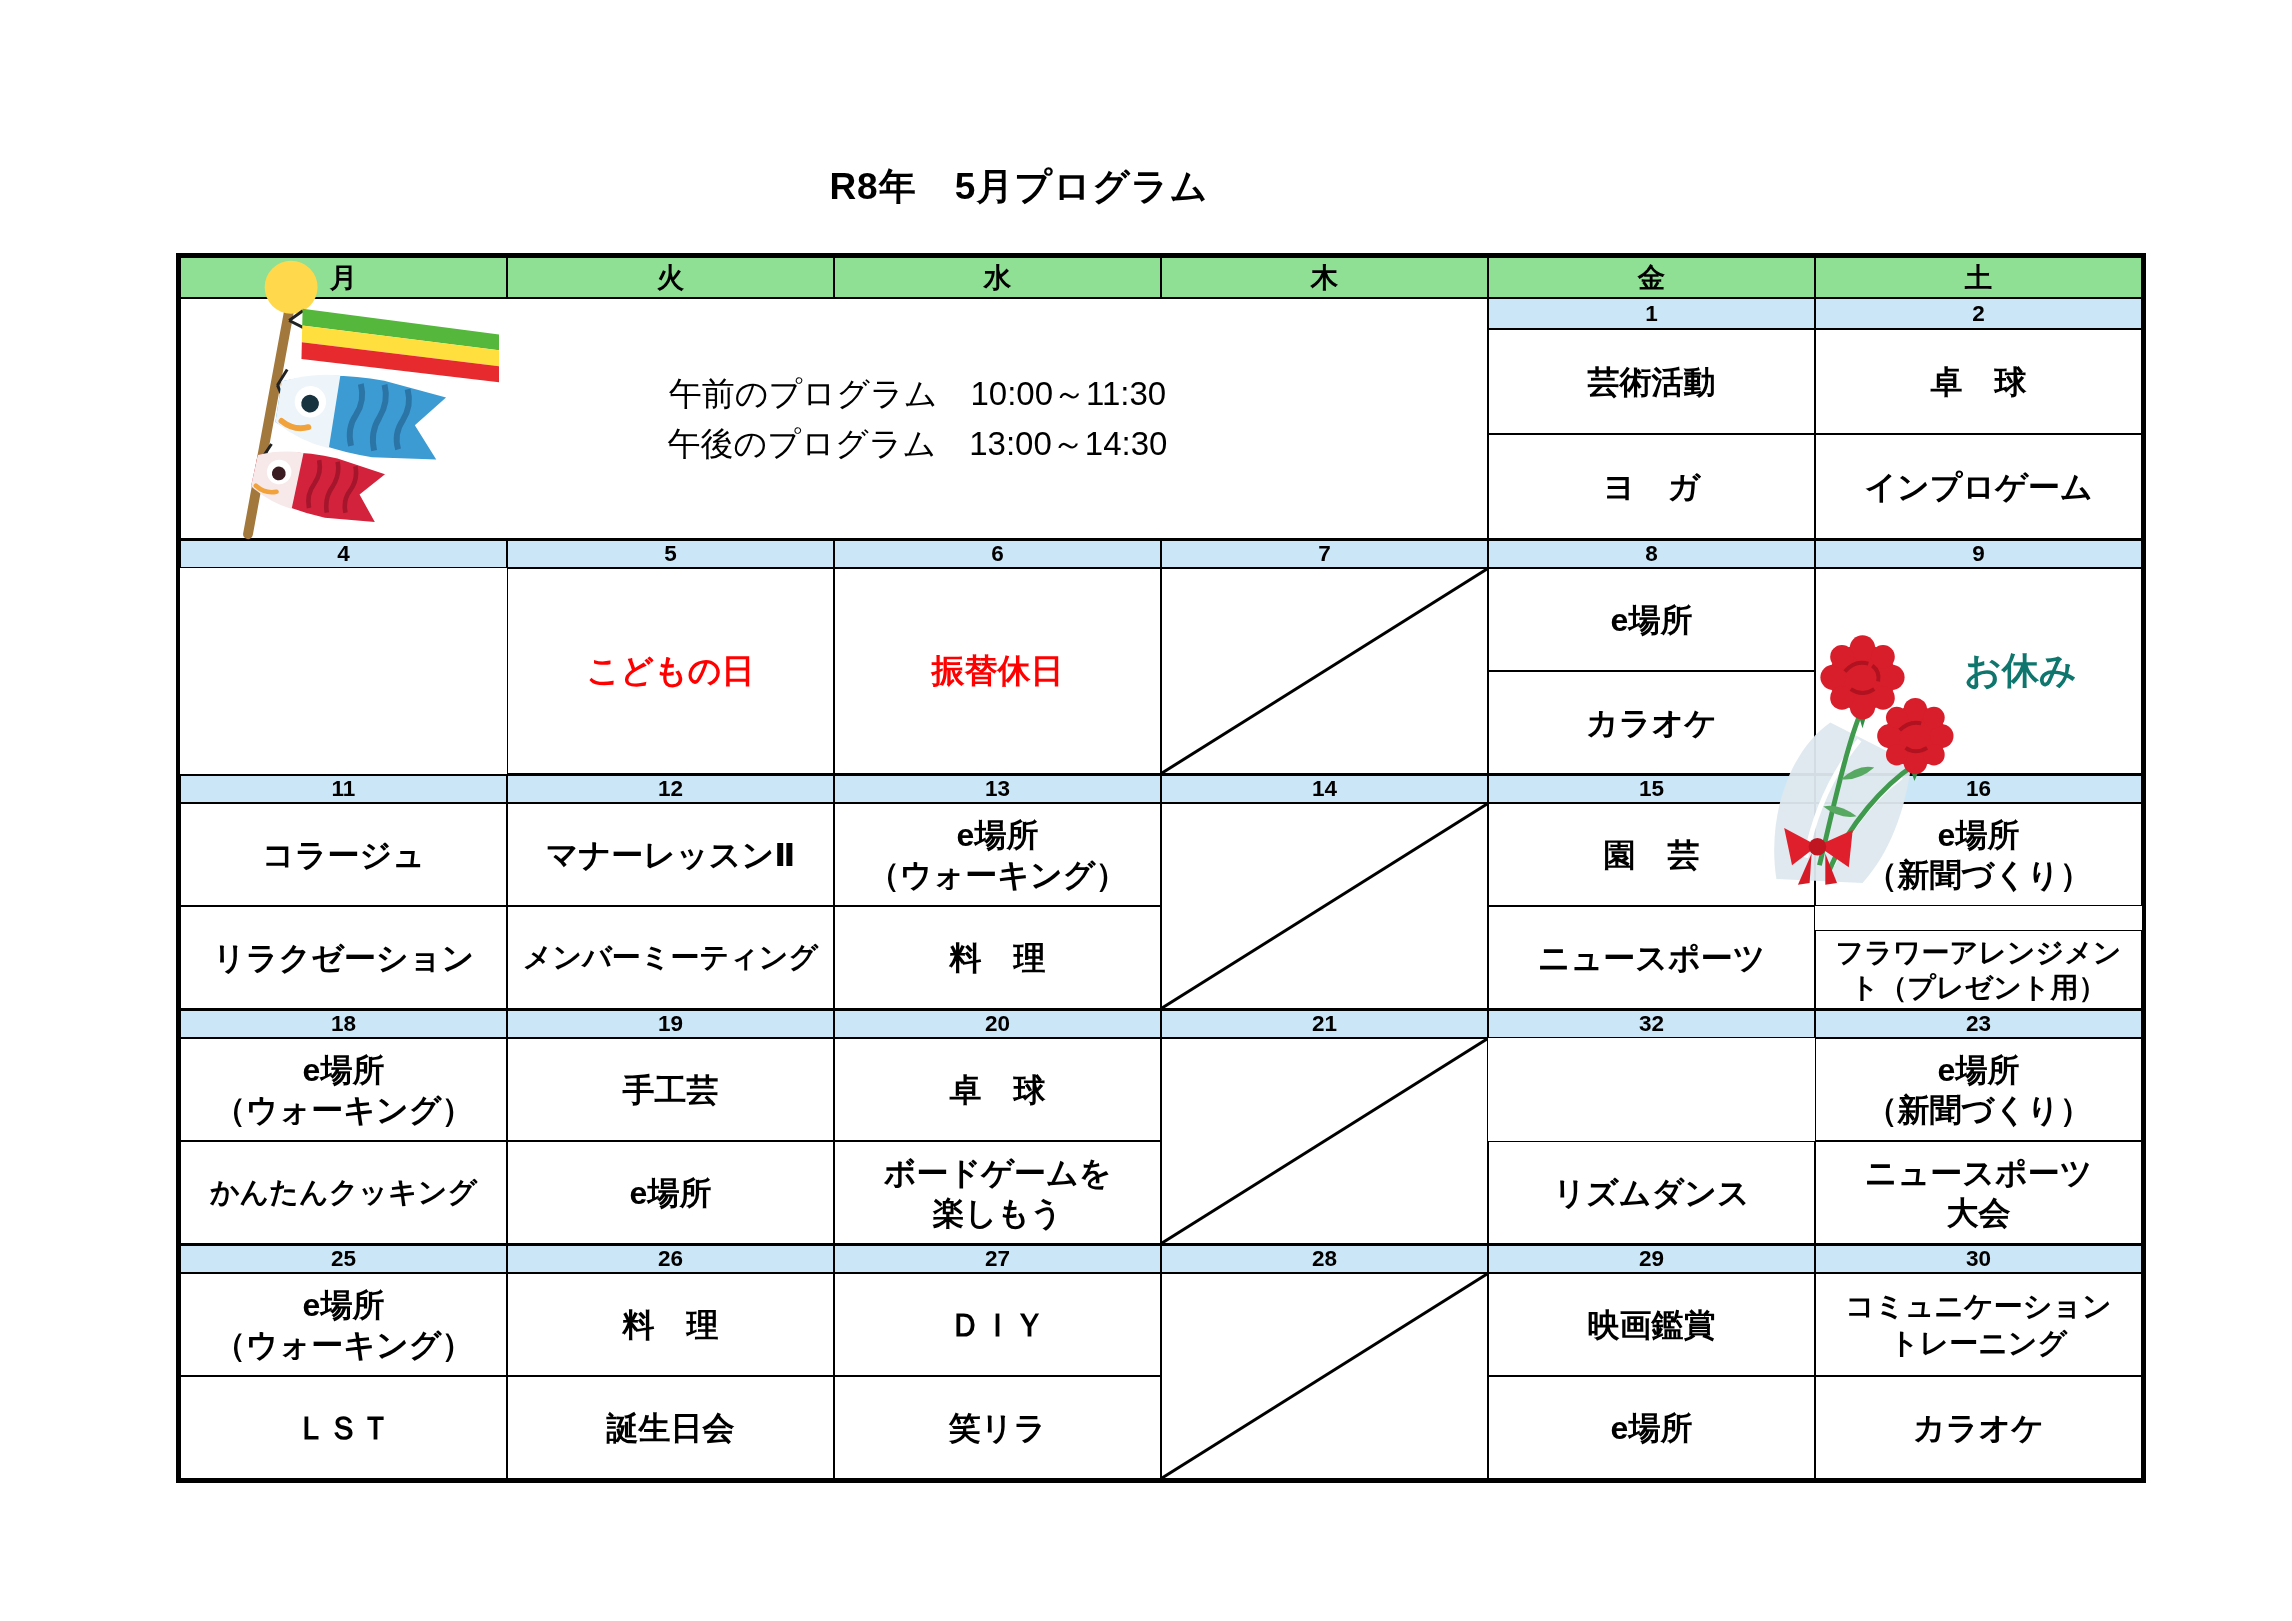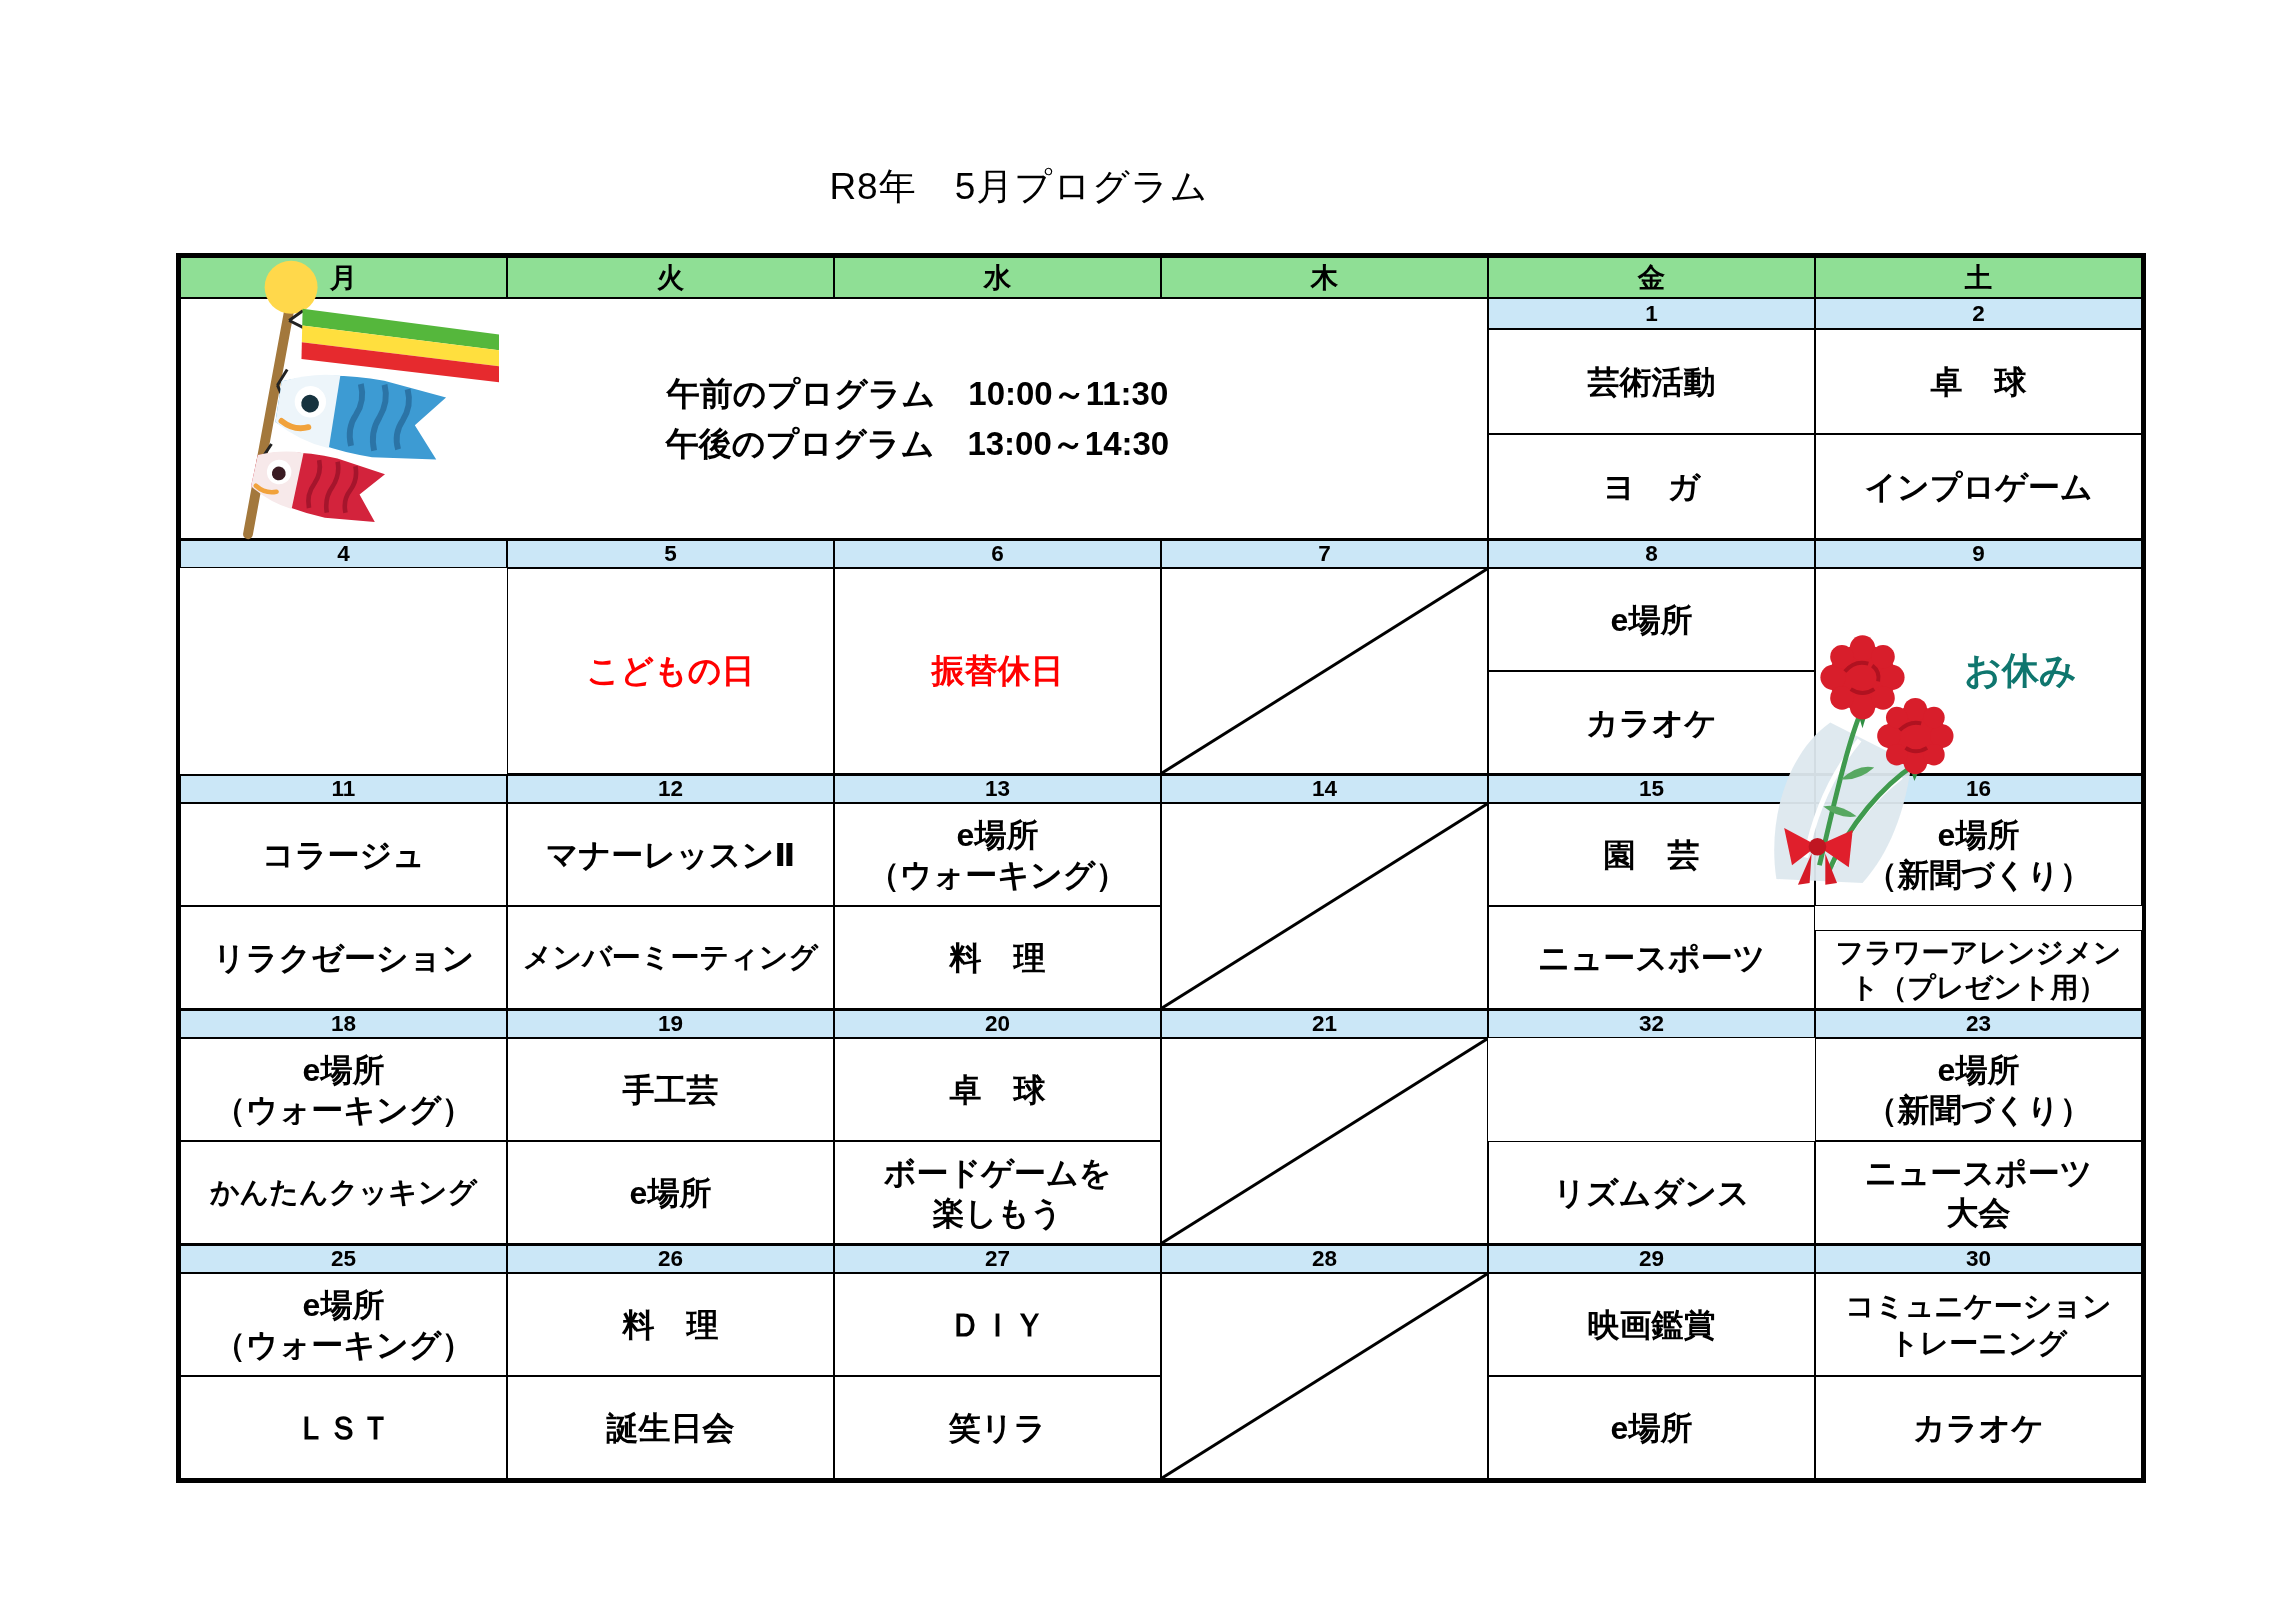--- a/index.html
+++ b/index.html
@@ -6,21 +6,21 @@
   html,body { background:#ffffff; }
   body {
     width: 2293px; height: 1621px;
     font-family: "Liberation Sans", "DejaVu Sans", sans-serif;
     position: relative;
     color:#000;
   }
   .page { position:absolute; inset:0; background:#fff; }
   .title {
     position:absolute; left:1019px; top:162px; transform:translateX(-50%);
-    font-size:37px; font-weight:normal; letter-spacing:1px; white-space:nowrap;
+    font-size:37px; font-weight:bold; letter-spacing:1px; white-space:nowrap;
   }
   .cal {
     position:absolute; left:176px; top:253px; width:1970px;
     border:4.9px solid #000; background:#fff;
   }
   .hrow { display:grid; grid-template-columns:repeat(6,1fr); height:41px; }
   .hcell {
     background:#8fdf95; border:1.5px solid #000;
     display:flex; align-items:center; justify-content:center;
     font-size:27.4px; font-weight:bold;
@@ -39,21 +39,21 @@
     text-align:center; font-size:32px; font-weight:bold;
     line-height:1.25; white-space:pre-line; padding:9px;
   }
   .sm { font-size:29px; }
   .xs { font-size:28px;margin-top:24px; }
   .holiday { color:#ff0000; font-size:33px; }
   .rest { color:#0f766e; font-size:37px; padding-left:93px; }
   .c1{grid-column:1}.c2{grid-column:2}.c3{grid-column:3}.c4{grid-column:4}.c5{grid-column:5}.c6{grid-column:6}
   .r1{grid-row:1}.r2{grid-row:2}.r3{grid-row:3}.r23{grid-row:2/4}
   .info { grid-column:1/5; grid-row:1/4; display:flex; align-items:center; justify-content:center; overflow:visible; }
-  .info-text { text-align:center; font-size:33px; font-weight:bold; line-height:1.5; margin-left:167px; }
+  .info-text { text-align:center; font-size:33px; font-weight:normal; line-height:1.5; margin-left:167px; }
   .diag { position:absolute; inset:0; width:100%; height:100%; }
   .diag line { stroke:#000; stroke-width:3; }
   .koinobori { position:absolute; left:13.7px; top:-53px; width:304px; height:299px; z-index:5; pointer-events:none; }
   .bouquet { position:absolute; left:1747px; top:632px; width:230px; height:263px; z-index:6; pointer-events:none; }
 </style>
 </head>
 <body>
 
 <div class="page">
 

